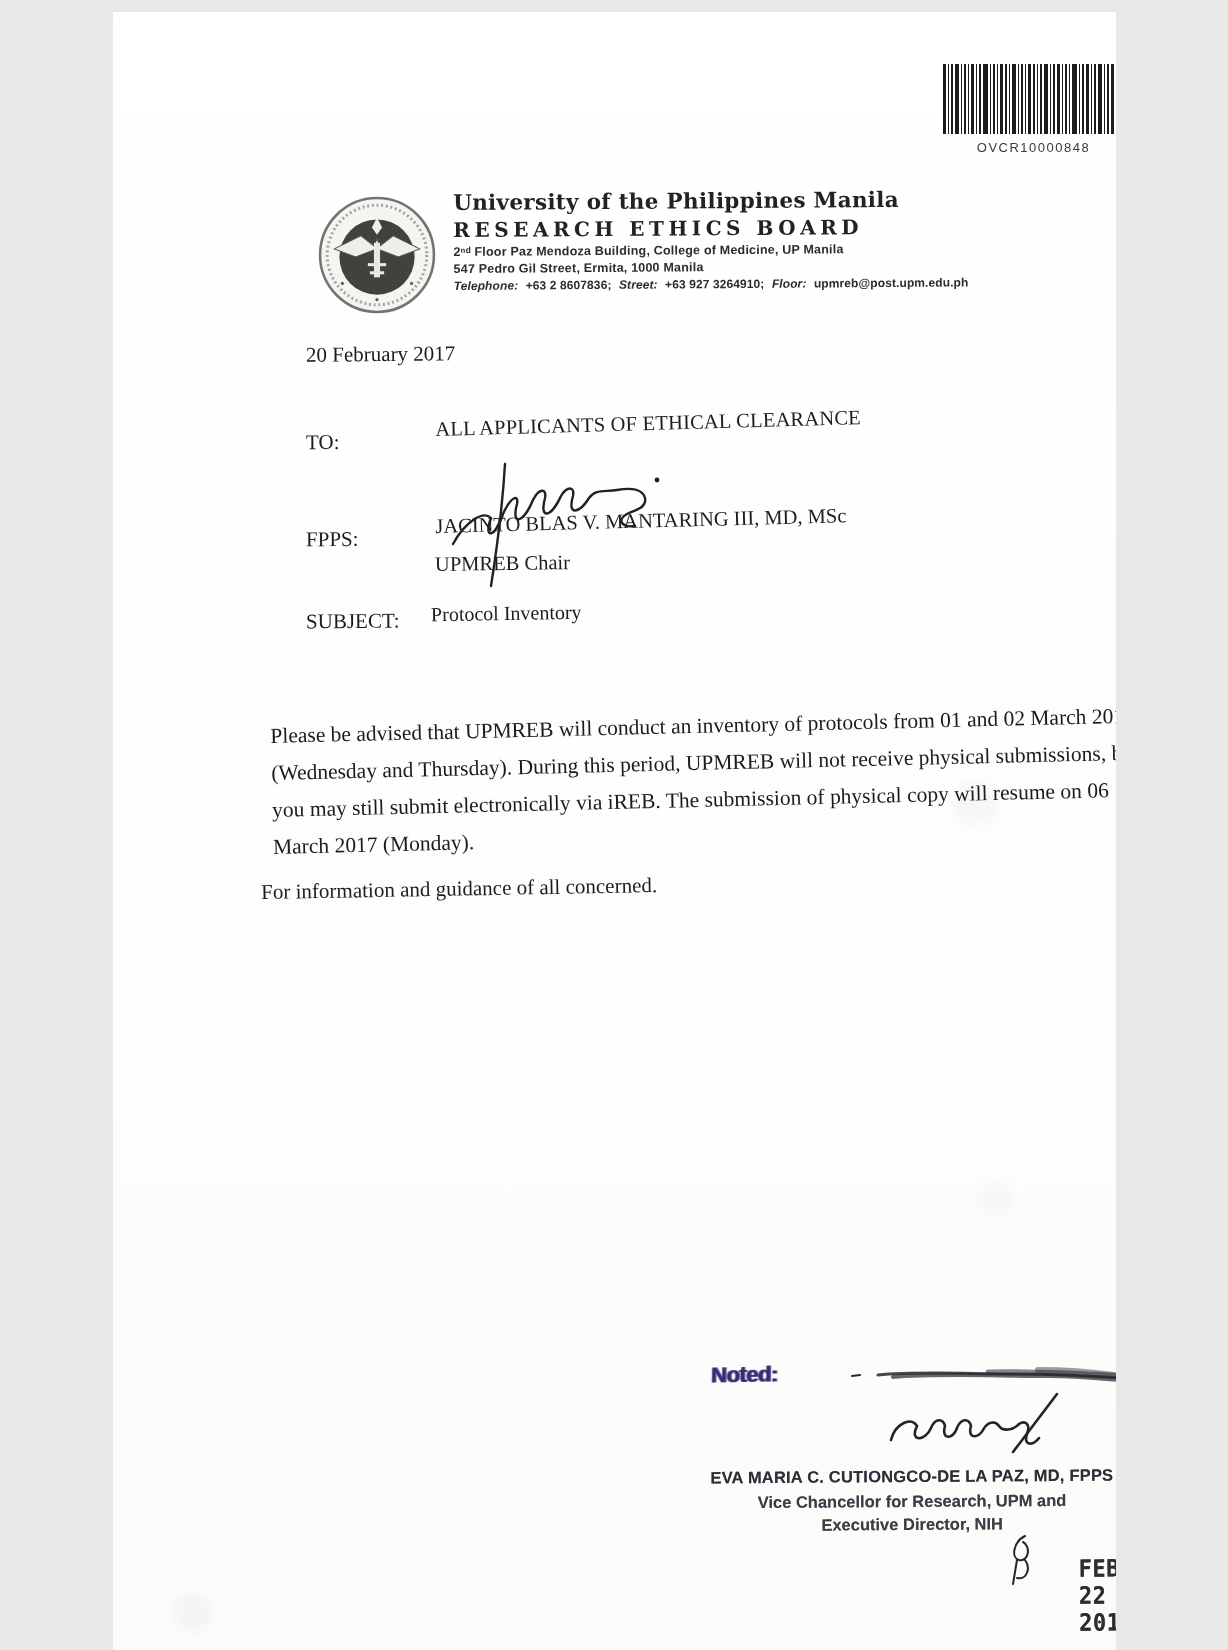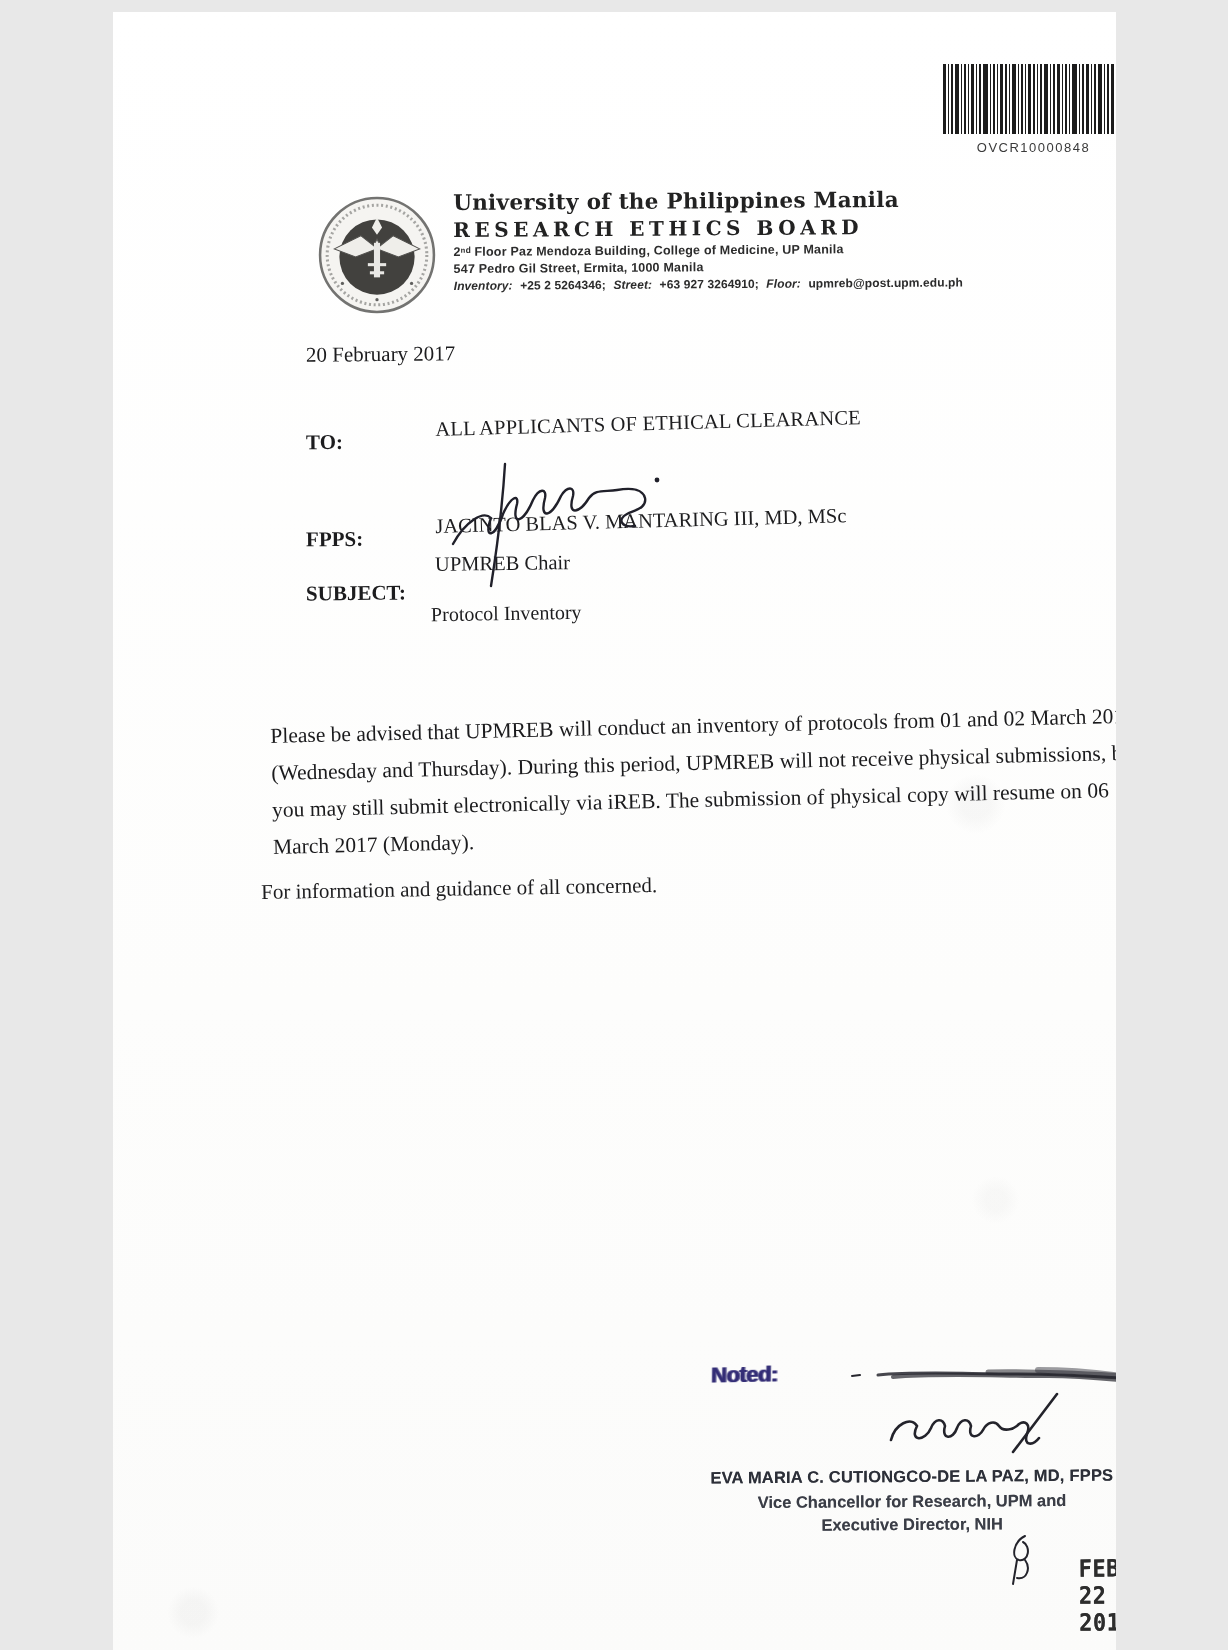--- a/index.html
+++ b/index.html
@@ -40,27 +40,27 @@
   }
   .lh-contact {
     font-family:"Liberation Sans", sans-serif; font-weight:bold; font-size:12px; color:#2c2c2c;
     margin-top:3px; letter-spacing:0.1px;
   }
   .lh-contact i { font-style:italic; }
   .lh-contact span, .lh-contact i { margin-right:4px; }
 
   
   .memo-date { left:193px; top:330px; font-size:21px; transform:rotate(-0.6deg); }
-  .label { font-size:21px; color:#1c1c1e;font-weight:bold; }
+  .label { font-size:21px; color:#1c1c1e; }
   .to-label      { left:193px; top:418px; transform:rotate(-0.5deg); }
   .to-value      { left:322px; top:406px; font-size:20.5px; transform:rotate(-1.6deg); transform-origin:left top; letter-spacing:0.2px; }
   .from-label    { left:193px; top:515px; transform:rotate(-0.5deg); }
   .from-name     { left:322px; top:503px; font-size:20.5px; transform:rotate(-1.5deg); transform-origin:left top; }
   .from-title    { left:322px; top:540px; font-size:20.5px; transform:rotate(-0.8deg); }
-  .subject-label { left:193px; top:569px; transform:rotate(-0.6deg); }
+  .subject-label { left:193px; top:597px; transform:rotate(-0.6deg); }
   .subject-value { left:318px; top:590px; font-size:20px; transform:rotate(-0.9deg); }
 
   .body-par {
     left:157px; top:706px; width:884px; font-size:21.5px; line-height:37px;
     transform:rotate(-1.35deg); transform-origin:left top; color:#1b1b1d;
   }
   .closing { left:148px; top:868px; font-size:21px; transform:rotate(-1deg); transform-origin:left top; }
 
   
   .noted {
@@ -156,22 +156,22 @@
     <circle cx="94" cy="88" r="1.6" fill="#5a5a58"></circle>
     <circle cx="60" cy="104" r="1.6" fill="#5a5a58"></circle>
   </svg>
 
   <div class="abs letterhead">
     <div class="lh-university">University of the Philippines Manila</div>
     <div class="lh-board">RESEARCH ETHICS BOARD</div>
     <div class="lh-addr">2ⁿᵈ Floor Paz Mendoza Building, College of Medicine, UP Manila</div>
     <div class="lh-addr">547 Pedro Gil Street, Ermita, 1000 Manila</div>
     <div class="lh-contact">
-      <i>Inventory:</i>
-      <span>+25 2 5264346;</span>
+      <i>Telephone:</i>
+      <span>+63 2 8607836;</span>
       <i>Street:</i>
       <span>+63 927 3264910;</span>
       <i>Floor:</i>
       <span>upmreb@post.upm.edu.ph</span>
     </div>
   </div>
 
   <div class="abs memo-date">20 February 2017</div>
 
   <div class="abs label to-label">TO:</div>

